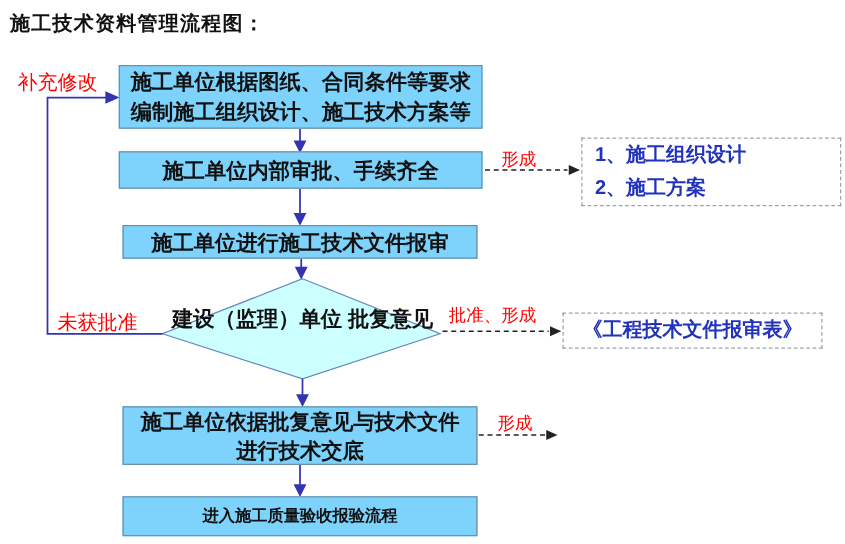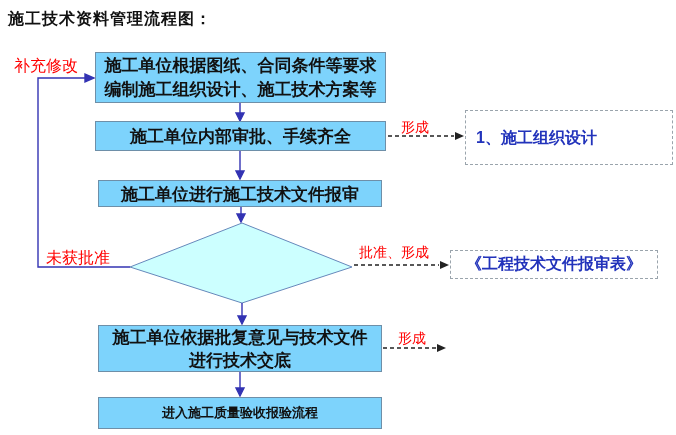--- a/index.html
+++ b/index.html
@@ -90,32 +90,37 @@
   </div>
 
   <div class="node" id="box2">
     <span>施工单位内部审批、手续齐全</span>
   </div>
 
   <div class="node" id="box3">
     <span>施工单位进行施工技术文件报审</span>
   </div>
 
+  <div class="diamond-text">
+    <span>建设（监理）单位</span>
+    <span>批复意见</span>
+  </div>
 
   <div class="node" id="box4">
     <span>施工单位依据批复意见与技术文件</span>
     <span>进行技术交底</span>
   </div>
 
   <div class="node" id="box5">
     <span>进入施工质量验收报验流程</span>
   </div>
 
   <div class="dashed-box" id="dbox1">
     <span>1、施工组织设计</span>
+    <span>2、施工方案</span>
   </div>
 
   <div class="dashed-box" id="dbox2">
     <span>《工程技术文件报审表》</span>
   </div>
 
 
   <div class="red-label" id="lbl-supplement">补充修改</div>
   <div class="red-label" id="lbl-notapproved">未获批准</div>
   <div class="red-label" id="lbl-form1">形成</div>

